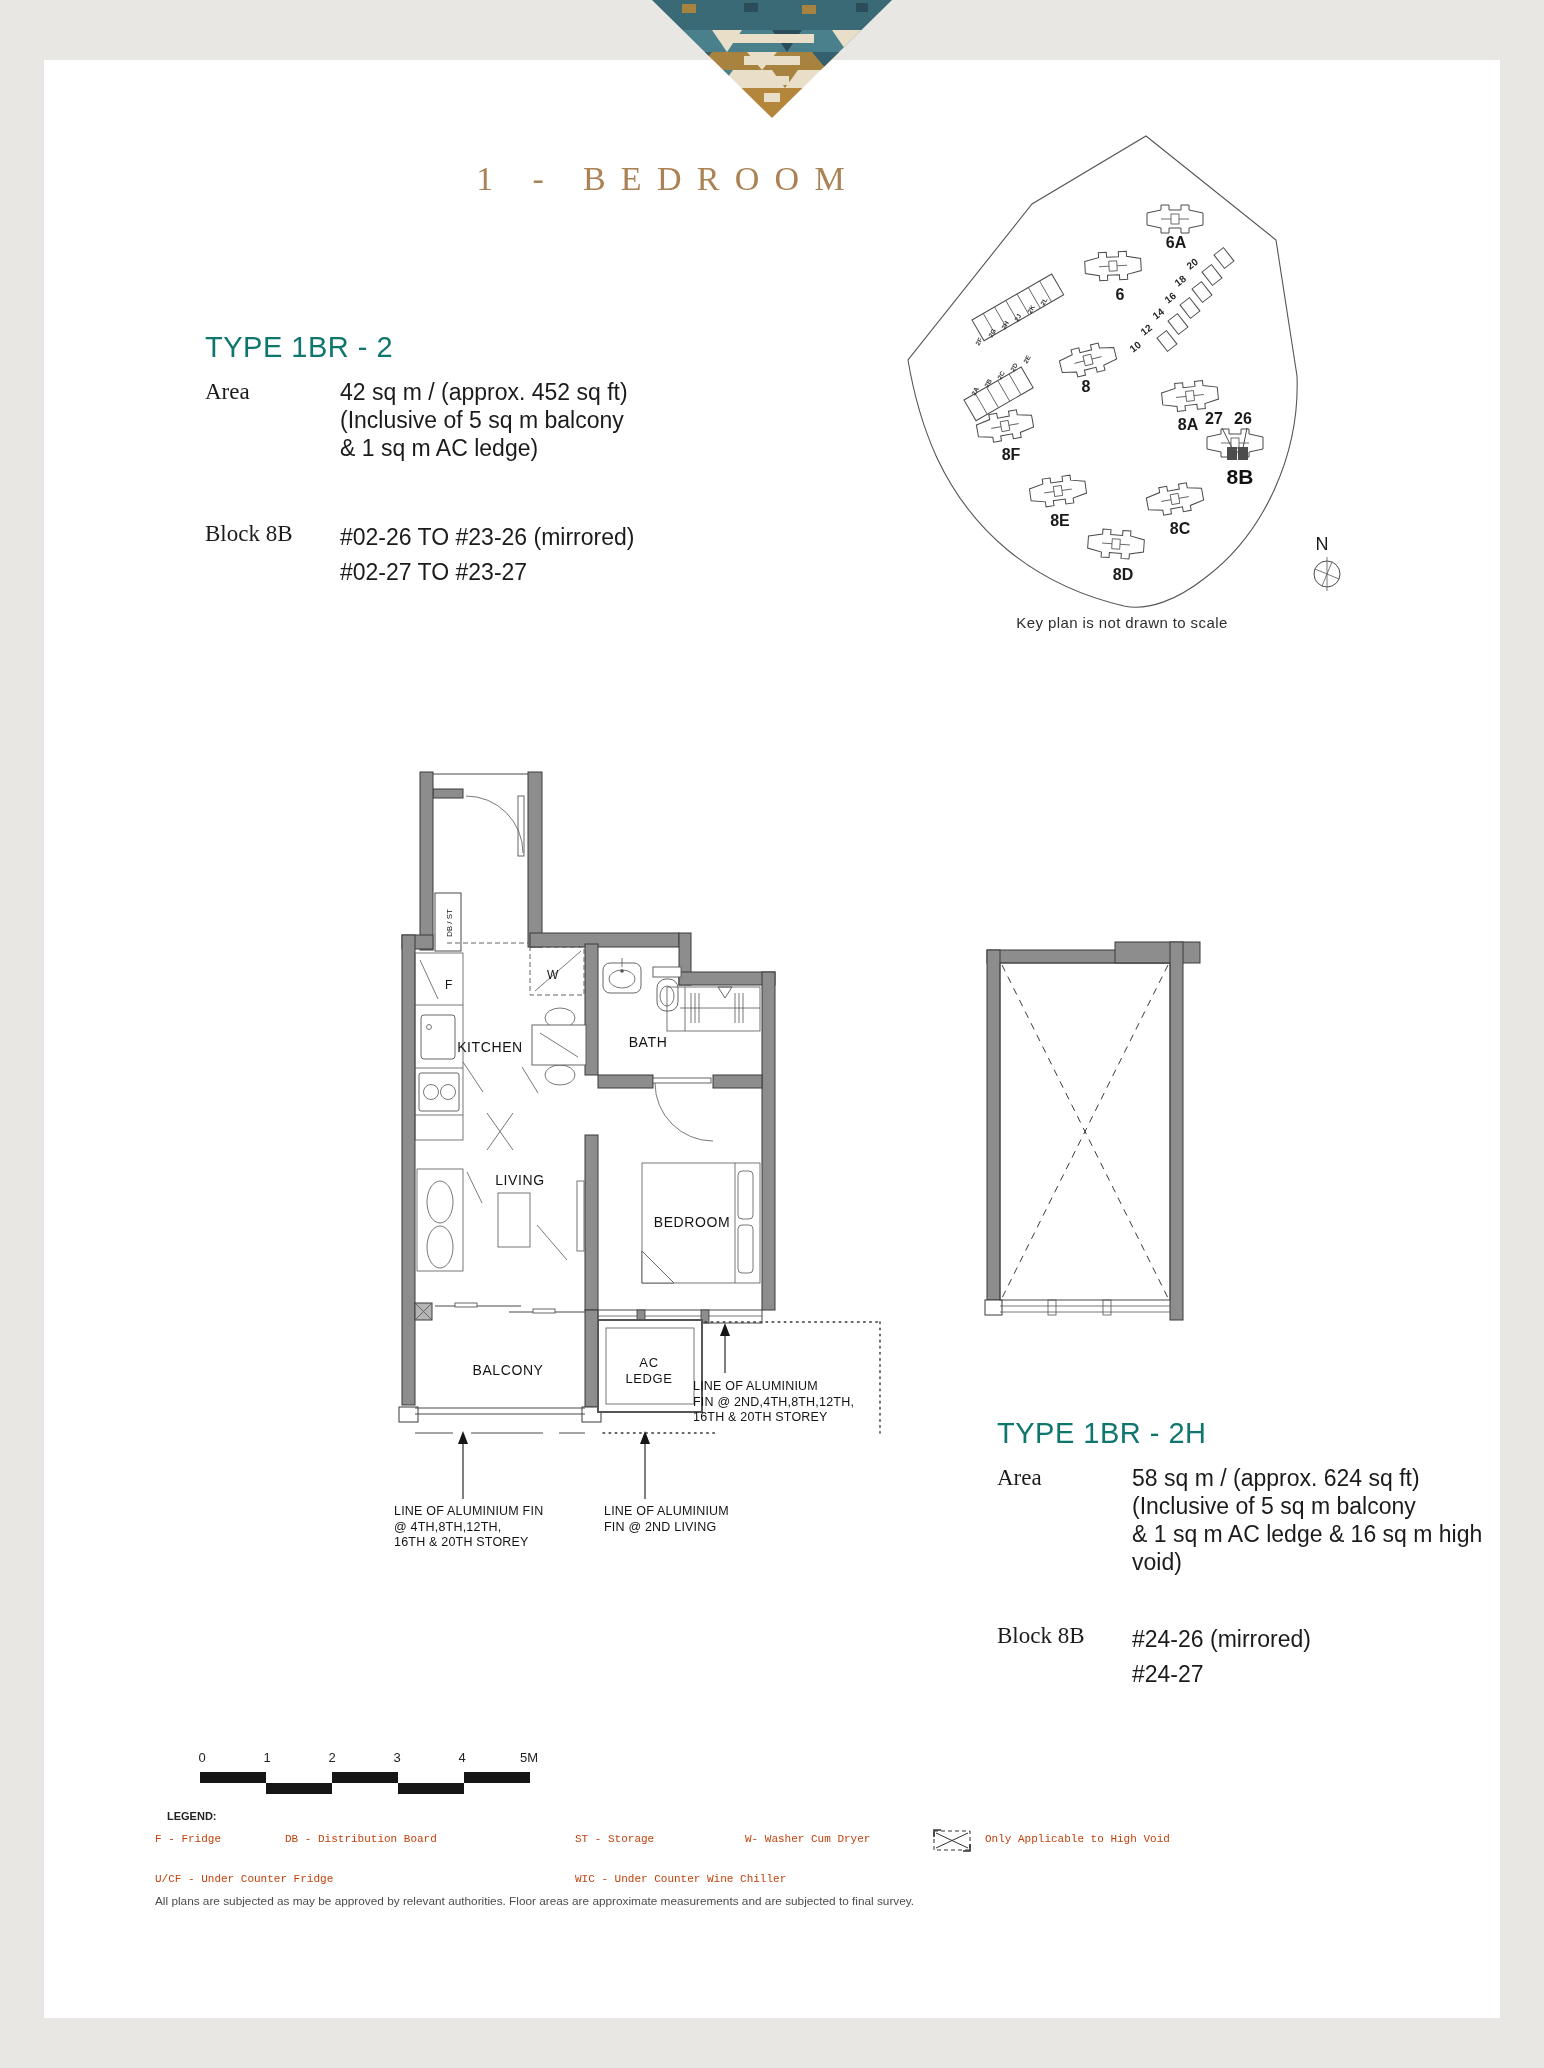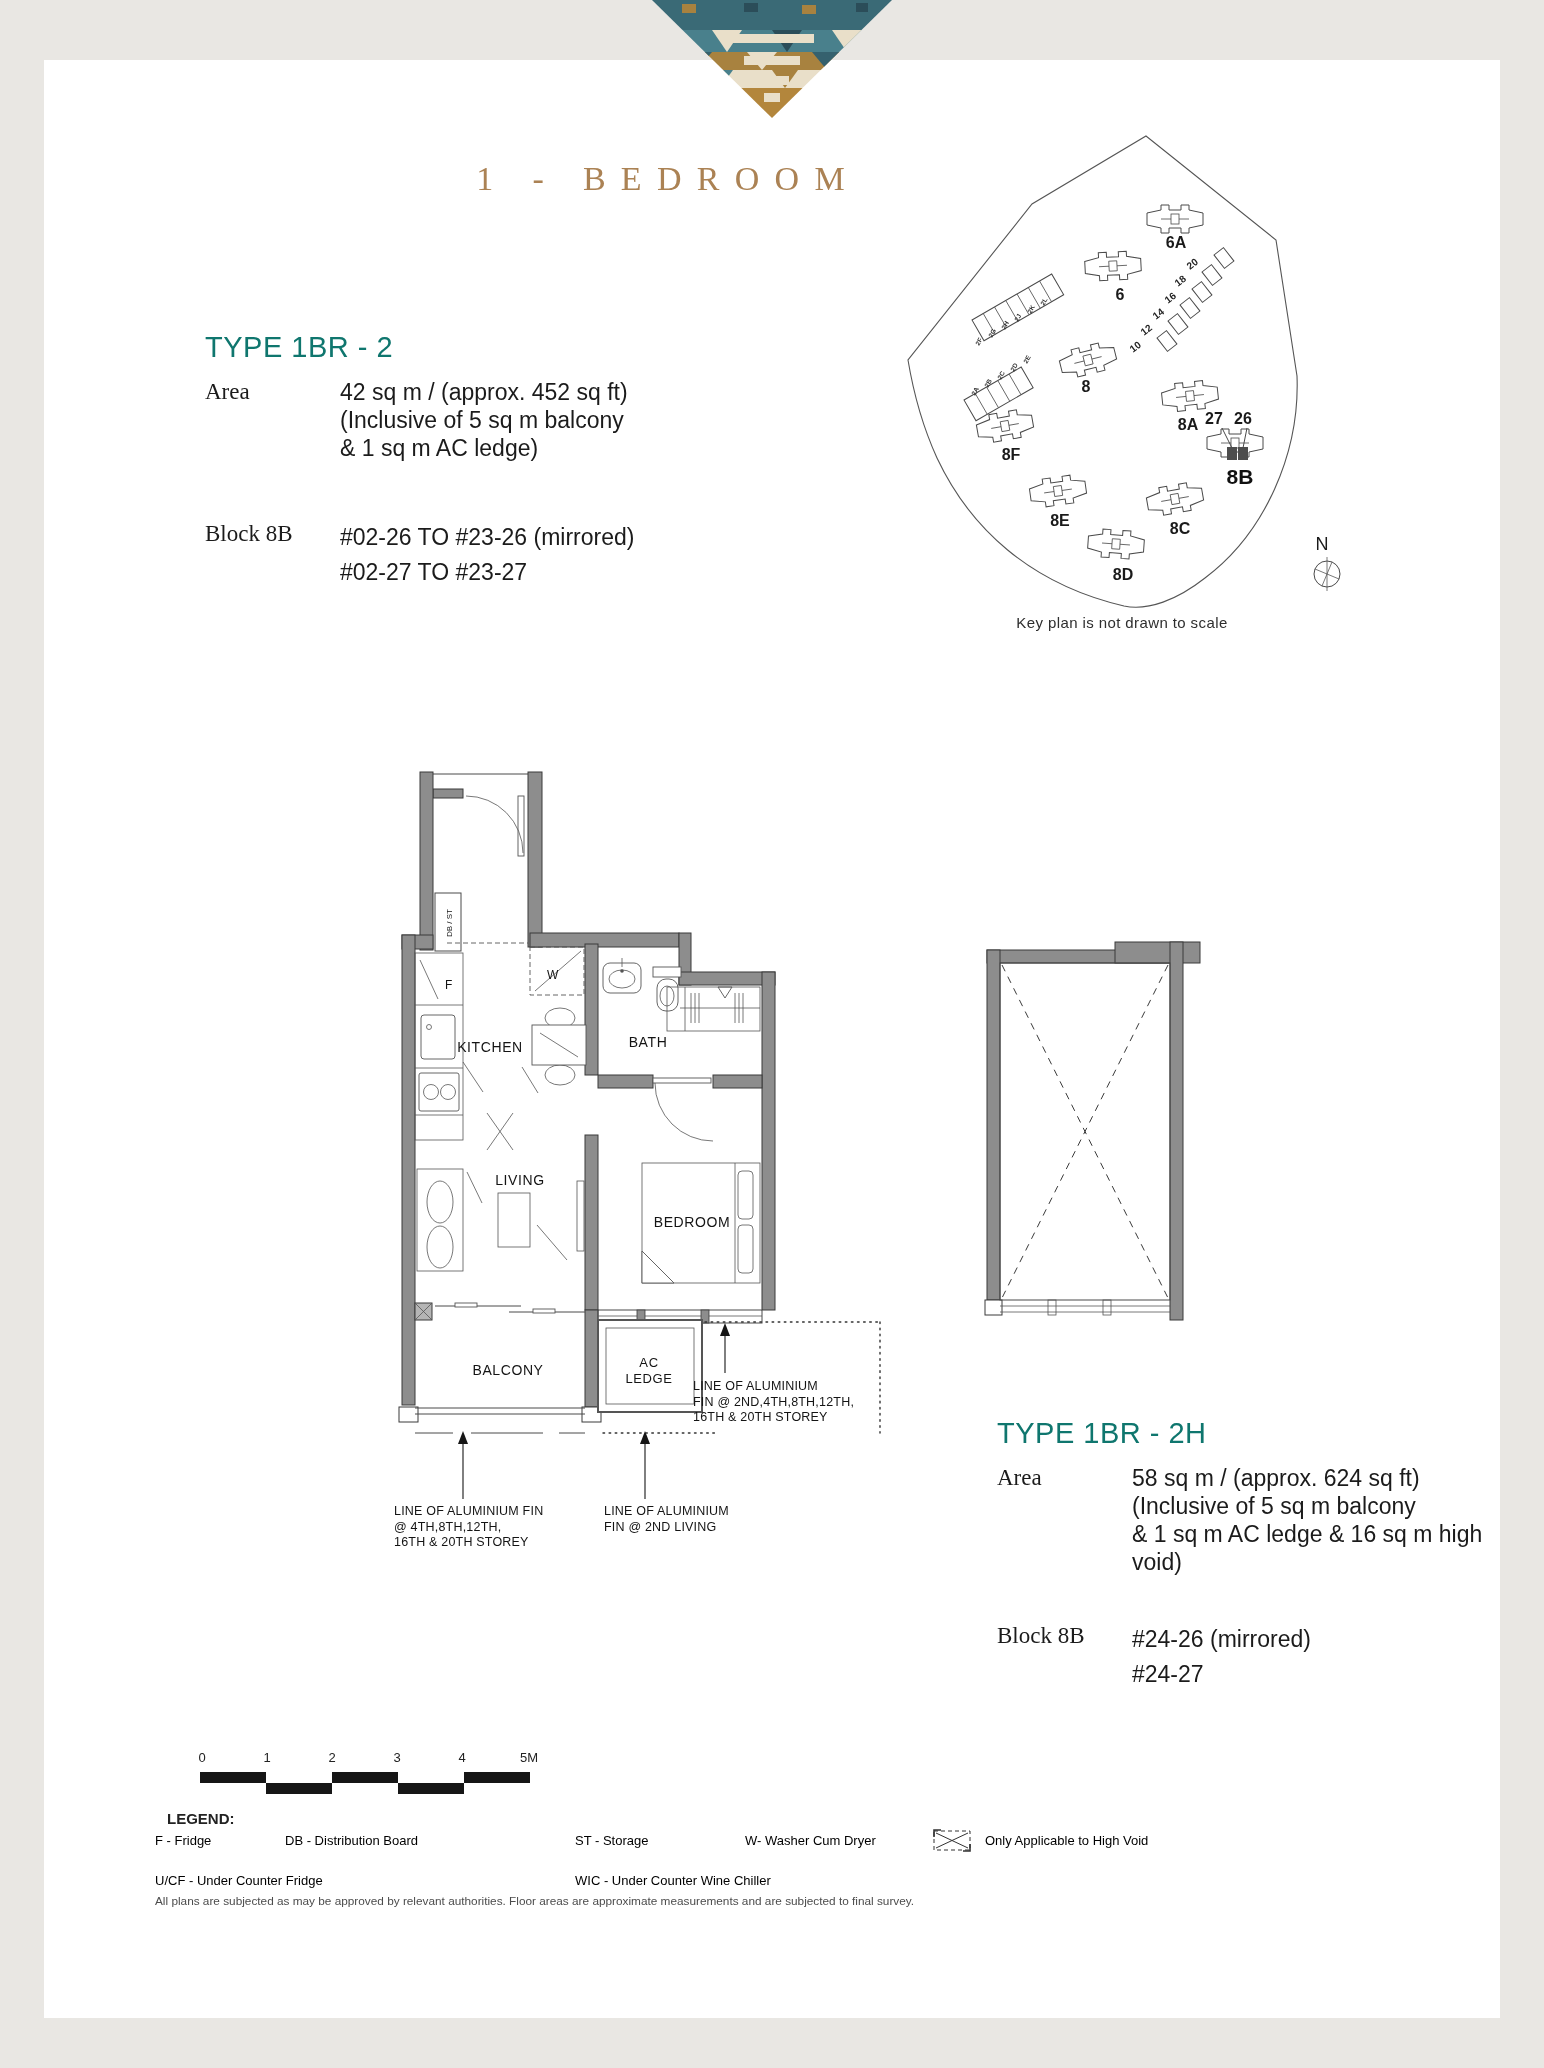--- a/index.html
+++ b/index.html
@@ -18,22 +18,22 @@
   .trow .val div{white-space:nowrap;}
   .blockrow{margin-top:58px;}
   .blockrow .val div{line-height:35px;}
   
   .anno{position:absolute;font-size:12.5px;line-height:15.5px;color:#141414;letter-spacing:0.2px;}
   
   .scalebar{position:absolute;left:200px;top:1750px;width:340px;height:50px;font-size:13px;color:#222;}
   .scalebar .tick{position:absolute;top:0;width:30px;text-align:center;}
   .scalebar .seg{position:absolute;height:11px;background:#161616;width:66px;}
   
-  .legend-head{position:absolute;left:155px;top:1810px;font-size:15px;font-weight:bold;color:#222;padding-left:12px;}
-  .lgi{position:absolute;font-size:13px;color:#000000;}
+  .legend-head{position:absolute;left:155px;top:1810px;font-size:11px;font-weight:bold;color:#222;padding-left:12px;}
+  .lgi{position:absolute;font-size:11px;color:#c2410c;font-family:Liberation Mono, monospace;}
   .disc{position:absolute;left:155px;width:1240px;font-size:11.8px;line-height:17px;color:#4c4c4c;}
   
   .wall{fill:#8d8d8d;stroke:#3a3a3a;stroke-width:1;}
   .thin{fill:none;stroke:#4a4a4a;stroke-width:1;}
   .thin2{fill:none;stroke:#555;stroke-width:0.8;}
   .fixt{fill:#ffffff;stroke:#555;stroke-width:0.9;}
   .dashl{fill:none;stroke:#555;stroke-width:0.9;stroke-dasharray:5 3;}
   .dotl{fill:none;stroke:#333;stroke-width:1.4;stroke-dasharray:1.6 4.5;stroke-linecap:round;}
   .room{font-size:14px;fill:#141414;letter-spacing:0.6px;}
   .rsml{font-size:12px;fill:#141414;}

